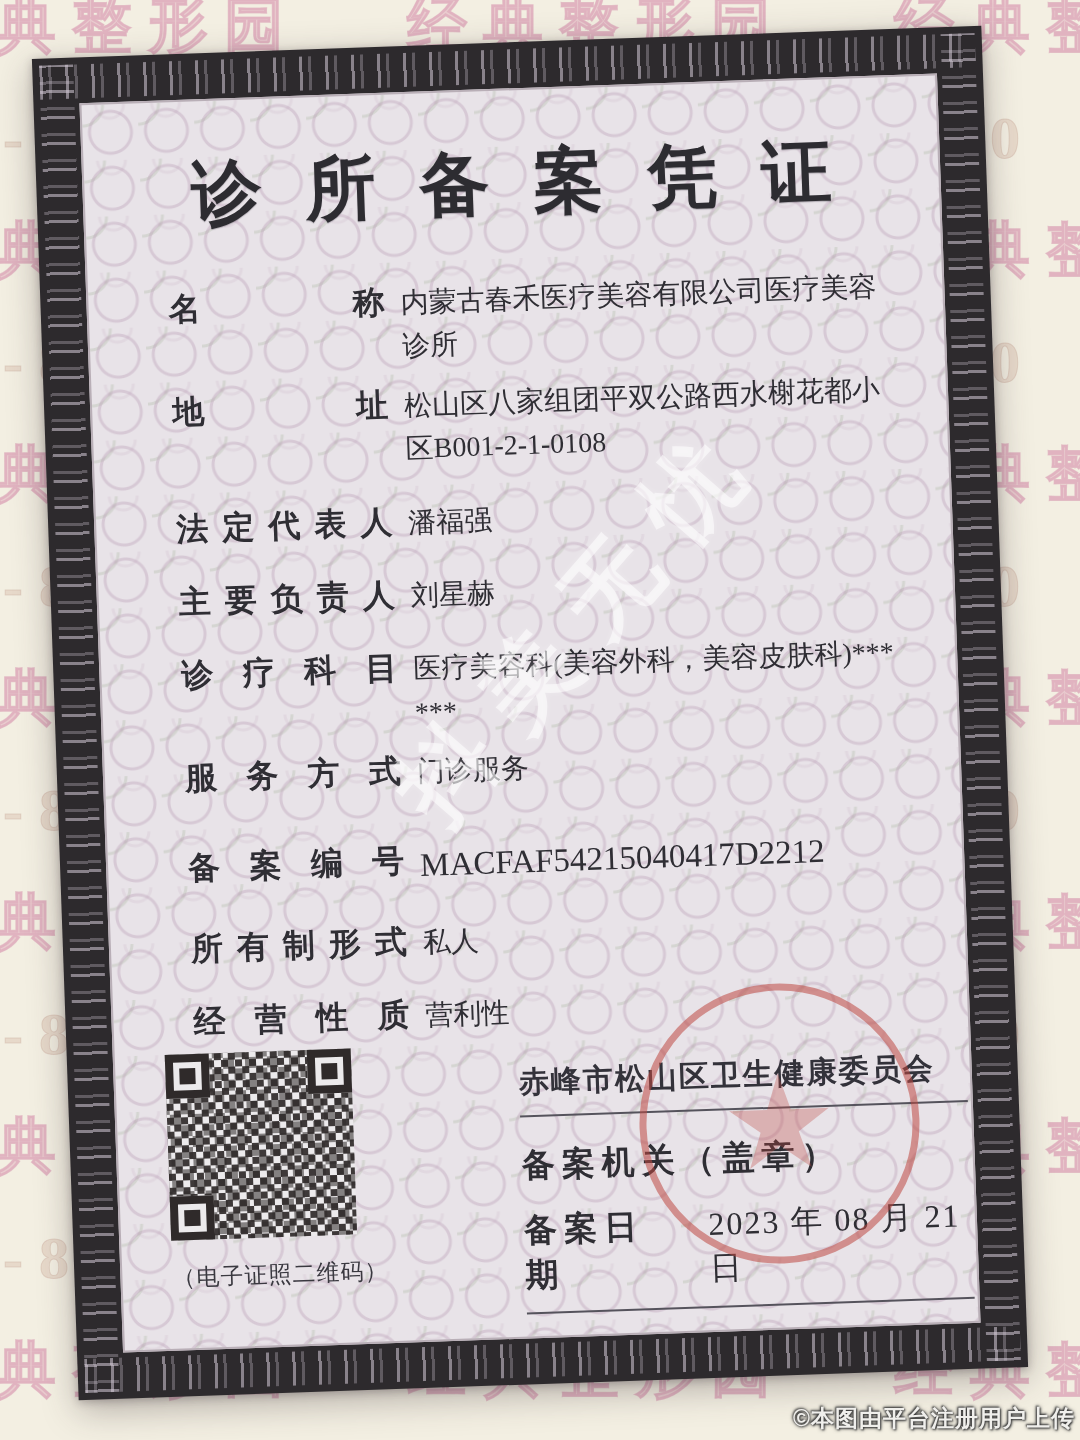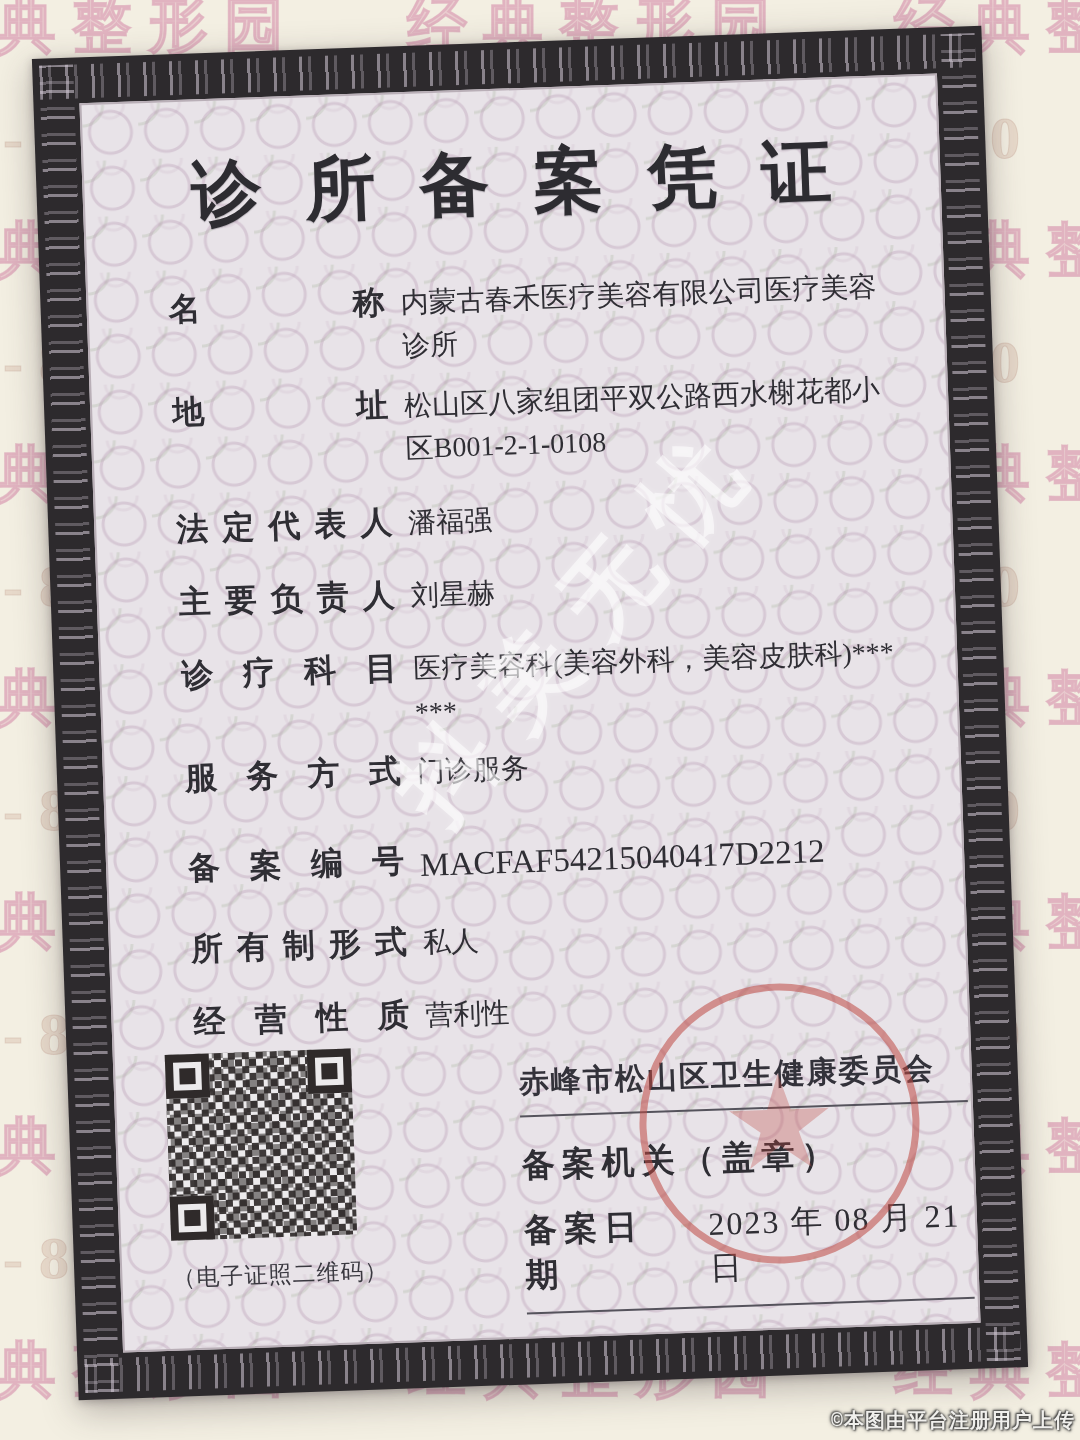--- a/index.html
+++ b/index.html
@@ -115,22 +115,22 @@
     font-size:94px; font-weight:bold; letter-spacing:30px;
     color:rgba(255,255,255,0.55);
     transform:rotate(-47deg);
     pointer-events:none;
     text-shadow:0 0 6px rgba(255,255,255,0.25);
   }
 
   
   .credit {
     position:absolute; right:5px; bottom:6px; z-index:5;
-    font-family:Liberation Mono, monospace;
-    font-size:20px; font-weight:bold; color:#f0efec;
+    font-family:Liberation Sans, sans-serif;
+    font-size:23px; font-weight:bold; color:#f0efec;
     text-shadow:1px 1px 2px #3a3a3a, -1px -1px 2px #3a3a3a, 0 0 4px #4a4a4a;
     letter-spacing:1px;
   }
 </style>
 </head>
 <body>
 
 <div class="bg-wm">
     <div class="wm-row wm-brand">经典整形园　 经典整形园　 经典整形园　 经典整形园　 经典整形园</div>
     <div class="wm-row wm-phone">400-888-7710　 400-888-7710　 400-888-7710　 400-888-7710　 400-888-7710</div>

